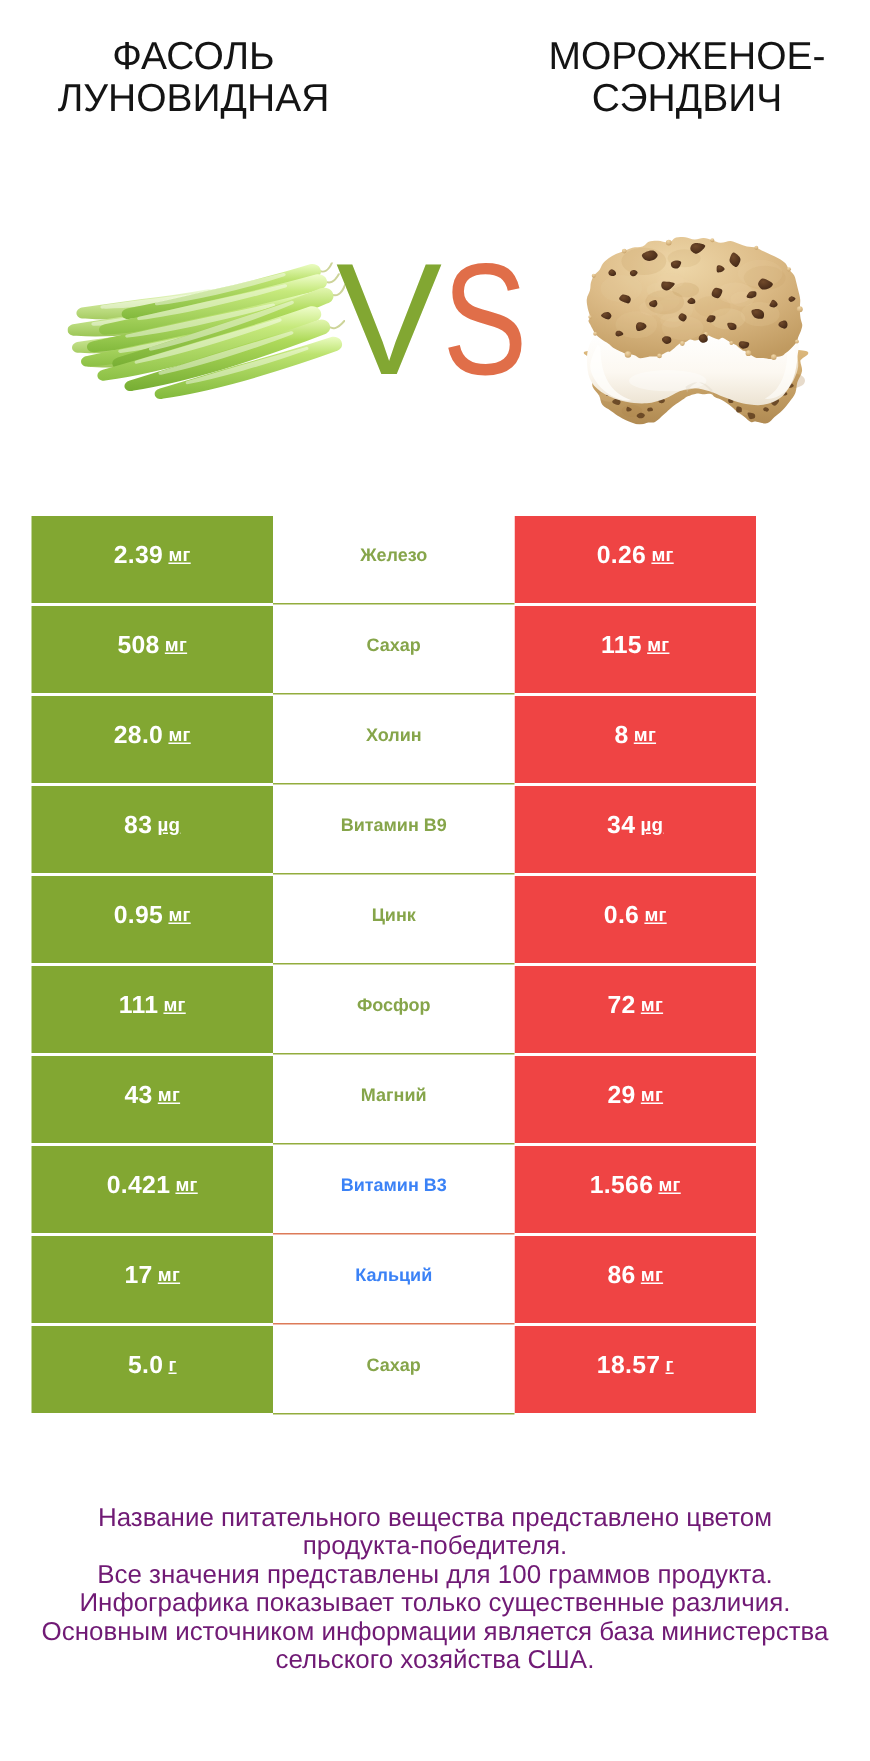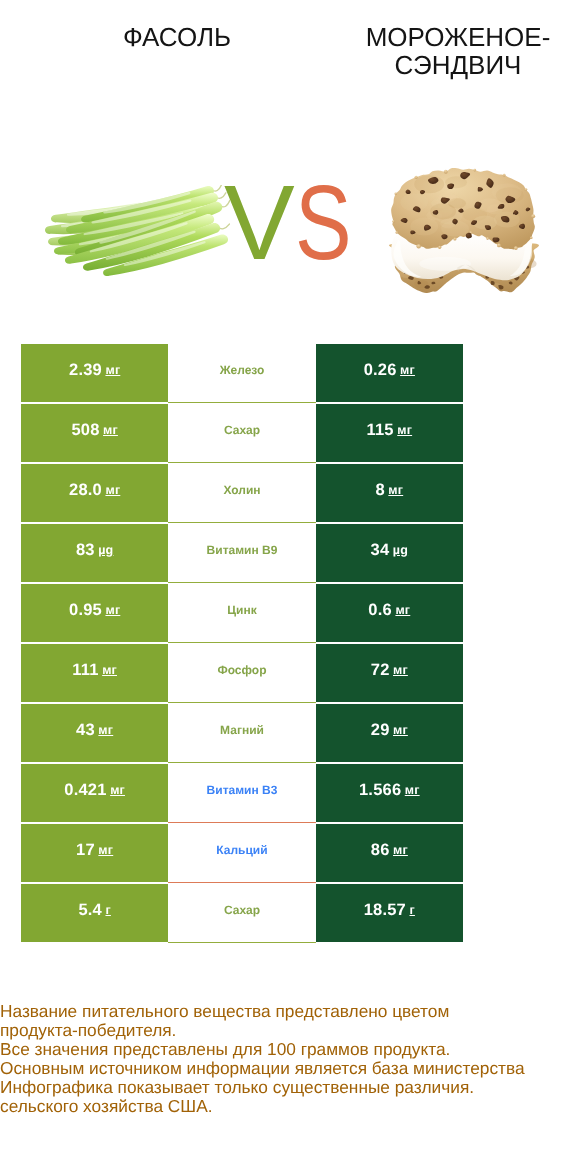--- a/index.html
+++ b/index.html
@@ -1,50 +1,51 @@
 <!DOCTYPE html>
 <html><head>
 <meta charset="utf-8">
 <style>
   html,body{margin:0;padding:0;}
   body{width:580px;height:1174px;background:#fff;font-family:"Liberation Sans",sans-serif;overflow:hidden;-webkit-font-smoothing:antialiased;-moz-osx-font-smoothing:grayscale;text-rendering:geometricPrecision;}
   .page{position:relative;width:580px;height:1174px;}
   .titles{position:absolute;top:0;left:0;width:580px;height:110px;}
   .title{position:absolute;top:23px;font-family:"Liberation Sans",sans-serif;font-size:26px;line-height:28px;color:#141414;text-align:center;font-weight:400;text-transform:uppercase;letter-spacing:0px;}
-  .title.left{left:0;width:258px;margin-left:48px;}
+  .title.left{left:0;width:258px;}
   .title.right{left:328px;width:260px;}
-  .hero{position:absolute;top:140px;left:0;width:580px;height:190px;}
+  .hero{position:absolute;top:130px;left:0;width:580px;height:190px;}
   .img-left{position:absolute;left:45px;top:45px;width:185px;height:91px;}
   .img-right{position:absolute;left:389px;top:28px;width:150px;height:125px;}
   
 
   .vs-v{color:#82a732;}
   .vs-s{color:#e06e49;display:inline-block;transform:scaleX(0.80);transform-origin:left center;margin-left:2px;}
   .vs{position:absolute;left:224px;top:33px;width:160px;height:110px;white-space:nowrap;font-size:106px;line-height:100px;font-family:"Liberation Sans",sans-serif;font-weight:400;letter-spacing:-1.5px;text-align:left;}
-  .tbl{position:absolute;left:21px;top:344px;width:442px;}
+  .tbl{position:absolute;left:21px;top:344px;width:483px;}
   .row{display:flex;height:60px;position:relative;}
   .cell{width:179px;height:58px;display:flex;align-items:center;justify-content:center;box-sizing:border-box;padding-bottom:6px;}
   .cell.left{background:#82a732;color:#fff;}
-  .cell.right{background:#14532d;color:#fff;}
+  .cell.right{background:#ef4444;color:#fff;}
   .cell.mid{background:#fff;position:relative;}
   .cell.mid::after{content:"";position:absolute;left:0;right:0;bottom:-1px;height:1px;background:#93ad3d;}
   .row.w-right .cell.mid::after{background:#dd7b58;}
   .val{font-size:16.5px;font-weight:700;letter-spacing:0.2px;}
   .unit{font-size:12.5px;font-weight:700;margin-left:3.5px;letter-spacing:0.2px;text-decoration:underline;}
   .lbl{font-size:12px;font-weight:700;letter-spacing:0px;color:#86a54a;}
   .row.w-right .lbl{color:#3b82f6;}
-  .footer{position:absolute;left:0;top:1002px;width:580px;text-align:left;font-size:17.3px;line-height:19.0px;color:#a16207;}
+  .footer{position:absolute;left:0;top:1002px;width:580px;text-align:center;font-size:17.3px;line-height:19.0px;color:#701a75;}
 </style>
 </head>
 <body>
 
 <div class="page">
   <div class="titles">
     <div class="title left">
         <div>ФАСОЛЬ</div>
+        <div>ЛУНОВИДНАЯ</div>
       </div>
     <div class="title right">
         <div>МОРОЖЕНОЕ-</div>
         <div>СЭНДВИЧ</div>
       </div>
   </div>
   <div class="hero">
 <svg class="img-left" viewBox="7.3 15.2 184.6 103.6" preserveAspectRatio="none">
 <defs>
 <linearGradient id="gP1" x1="0" y1="0" x2="0" y2="1">
@@ -344,33 +345,33 @@
         <div class="cell mid">
           <span class="lbl">Кальций</span>
         </div>
         <div class="cell right">
           <span class="val">86</span>
           <span class="unit">мг</span>
         </div>
       </div>
       <div class="row w-left">
         <div class="cell left">
-          <span class="val">5.4</span>
+          <span class="val">5.0</span>
           <span class="unit">г</span>
         </div>
         <div class="cell mid">
           <span class="lbl">Сахар</span>
         </div>
         <div class="cell right">
           <span class="val">18.57</span>
           <span class="unit">г</span>
         </div>
       </div>
     </div>
   <div class="footer" id="footer">
       <div>Название питательного вещества представлено цветом</div>
       <div>продукта-победителя.</div>
       <div>Все значения представлены для 100 граммов продукта.</div>
+      <div>Инфографика показывает только существенные различия.</div>
       <div>Основным источником информации является база министерства</div>
-      <div>Инфографика показывает только существенные различия.</div>
       <div>сельского хозяйства США.</div>
     </div>
 </div>
 
 </body></html>

